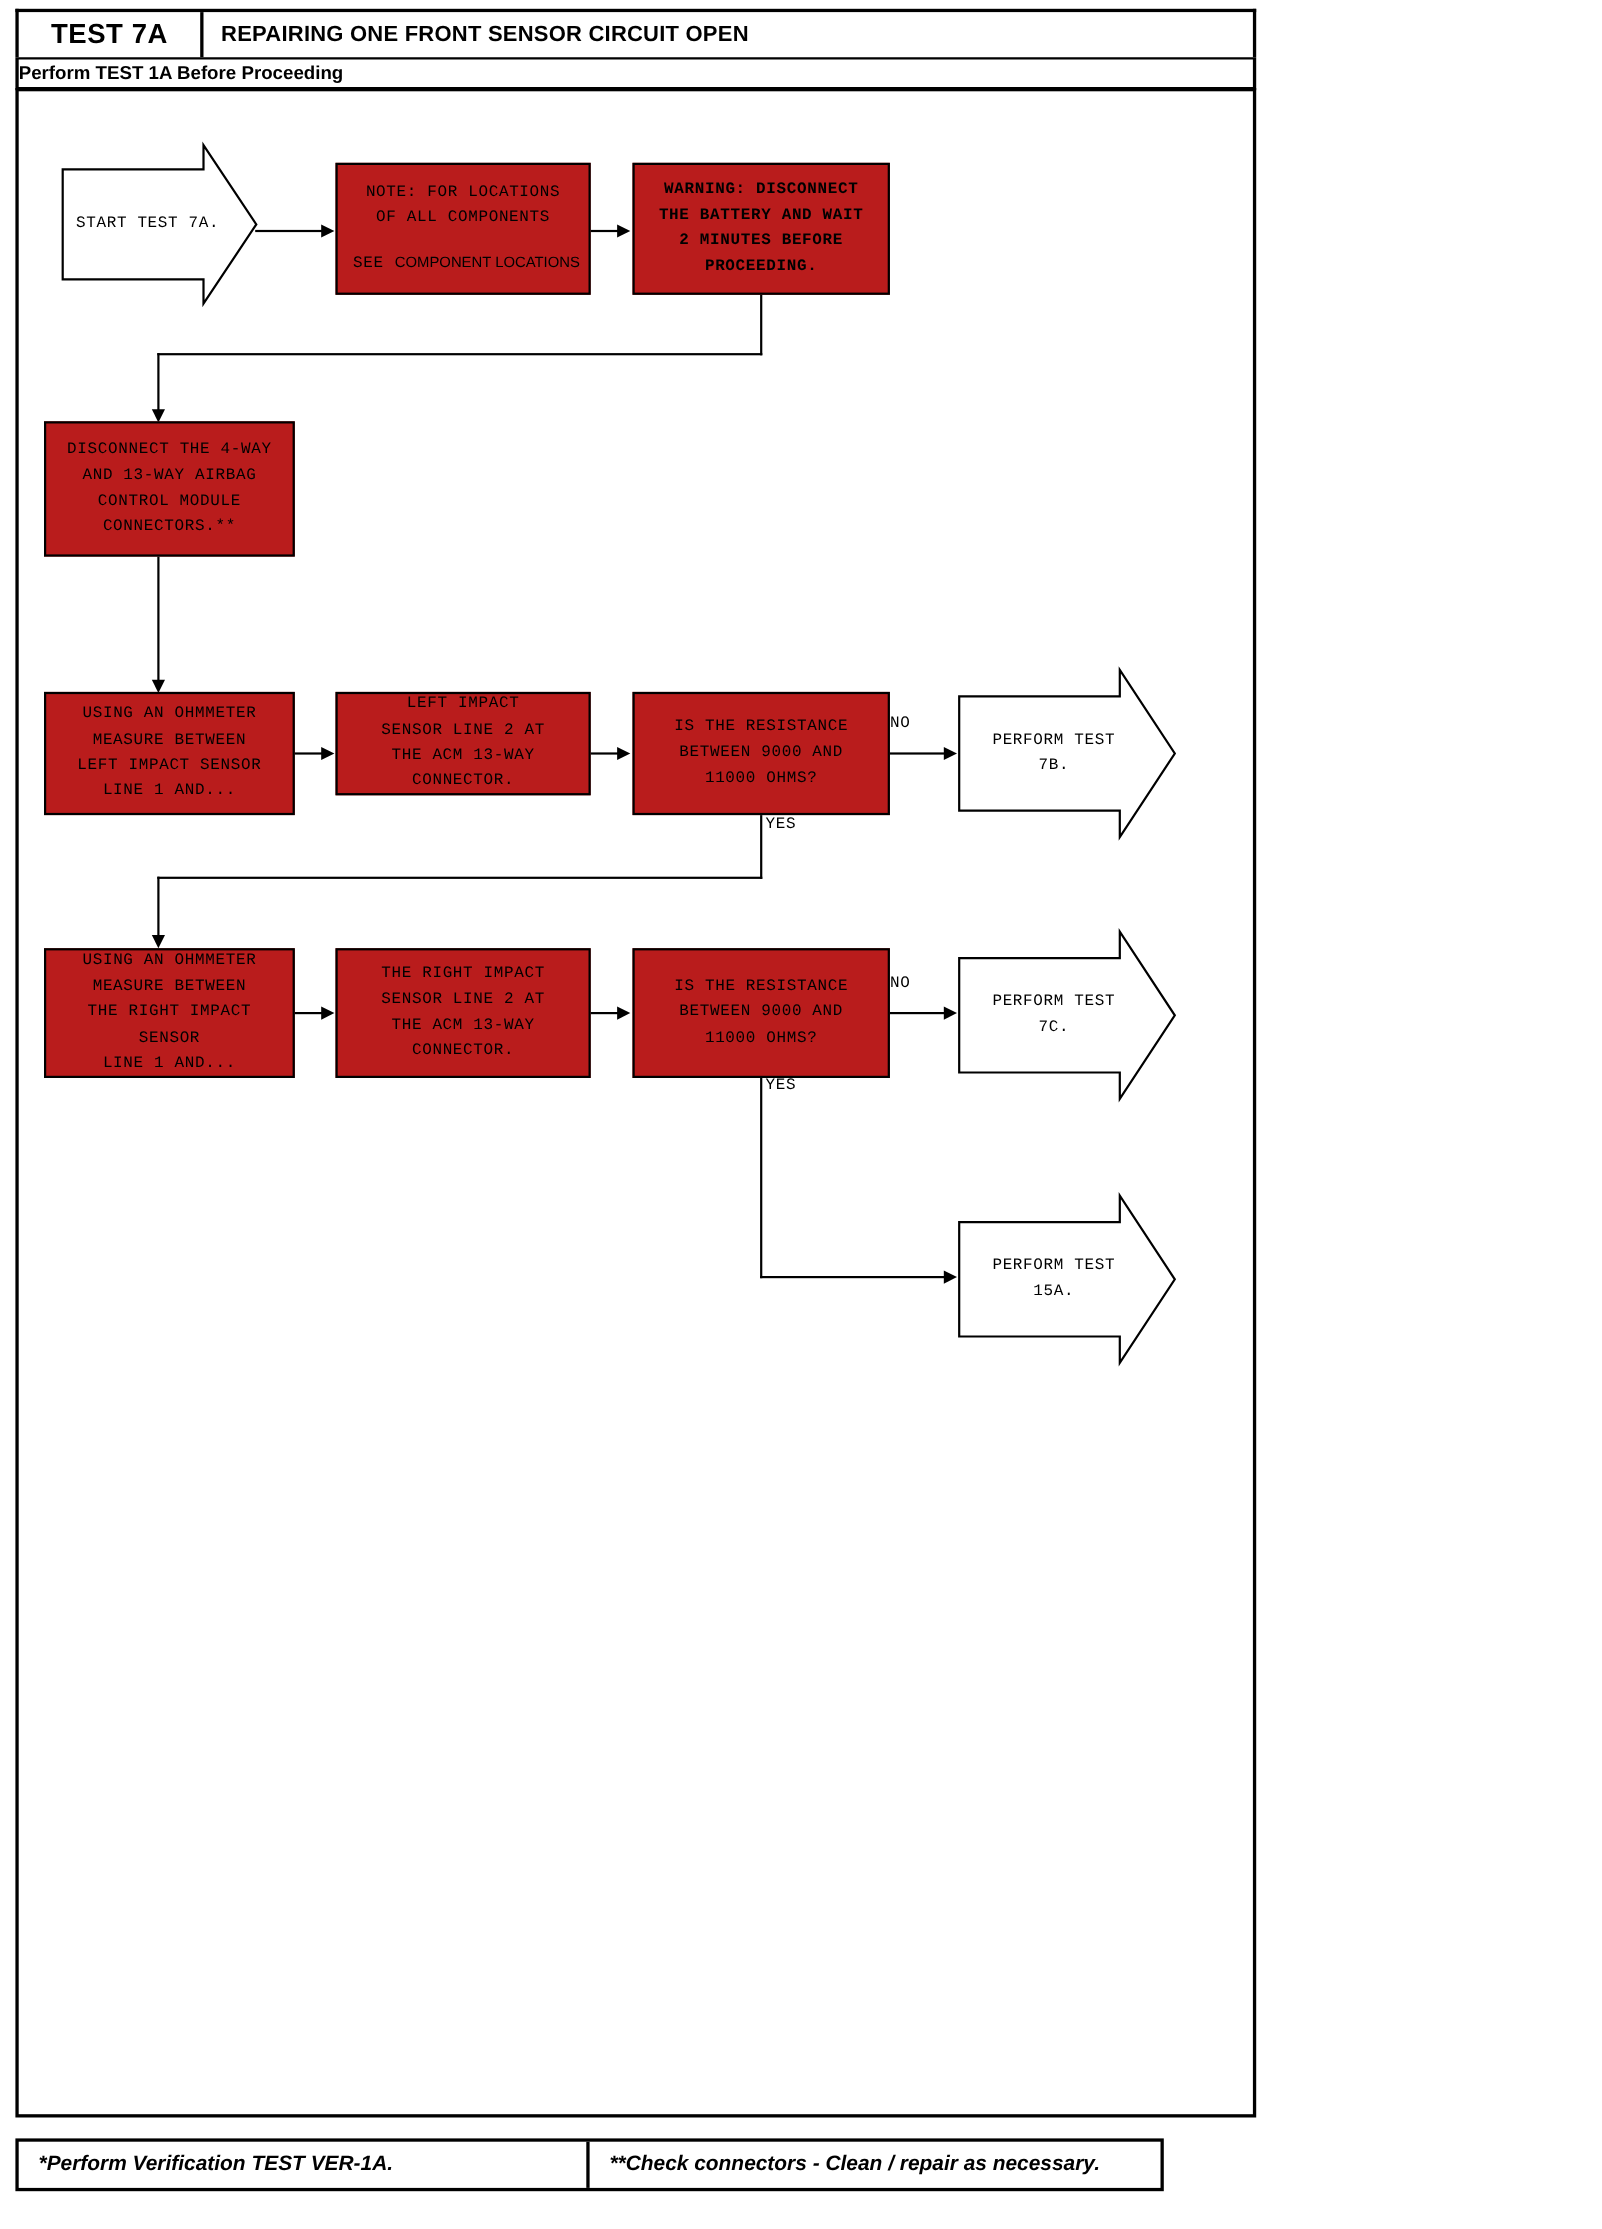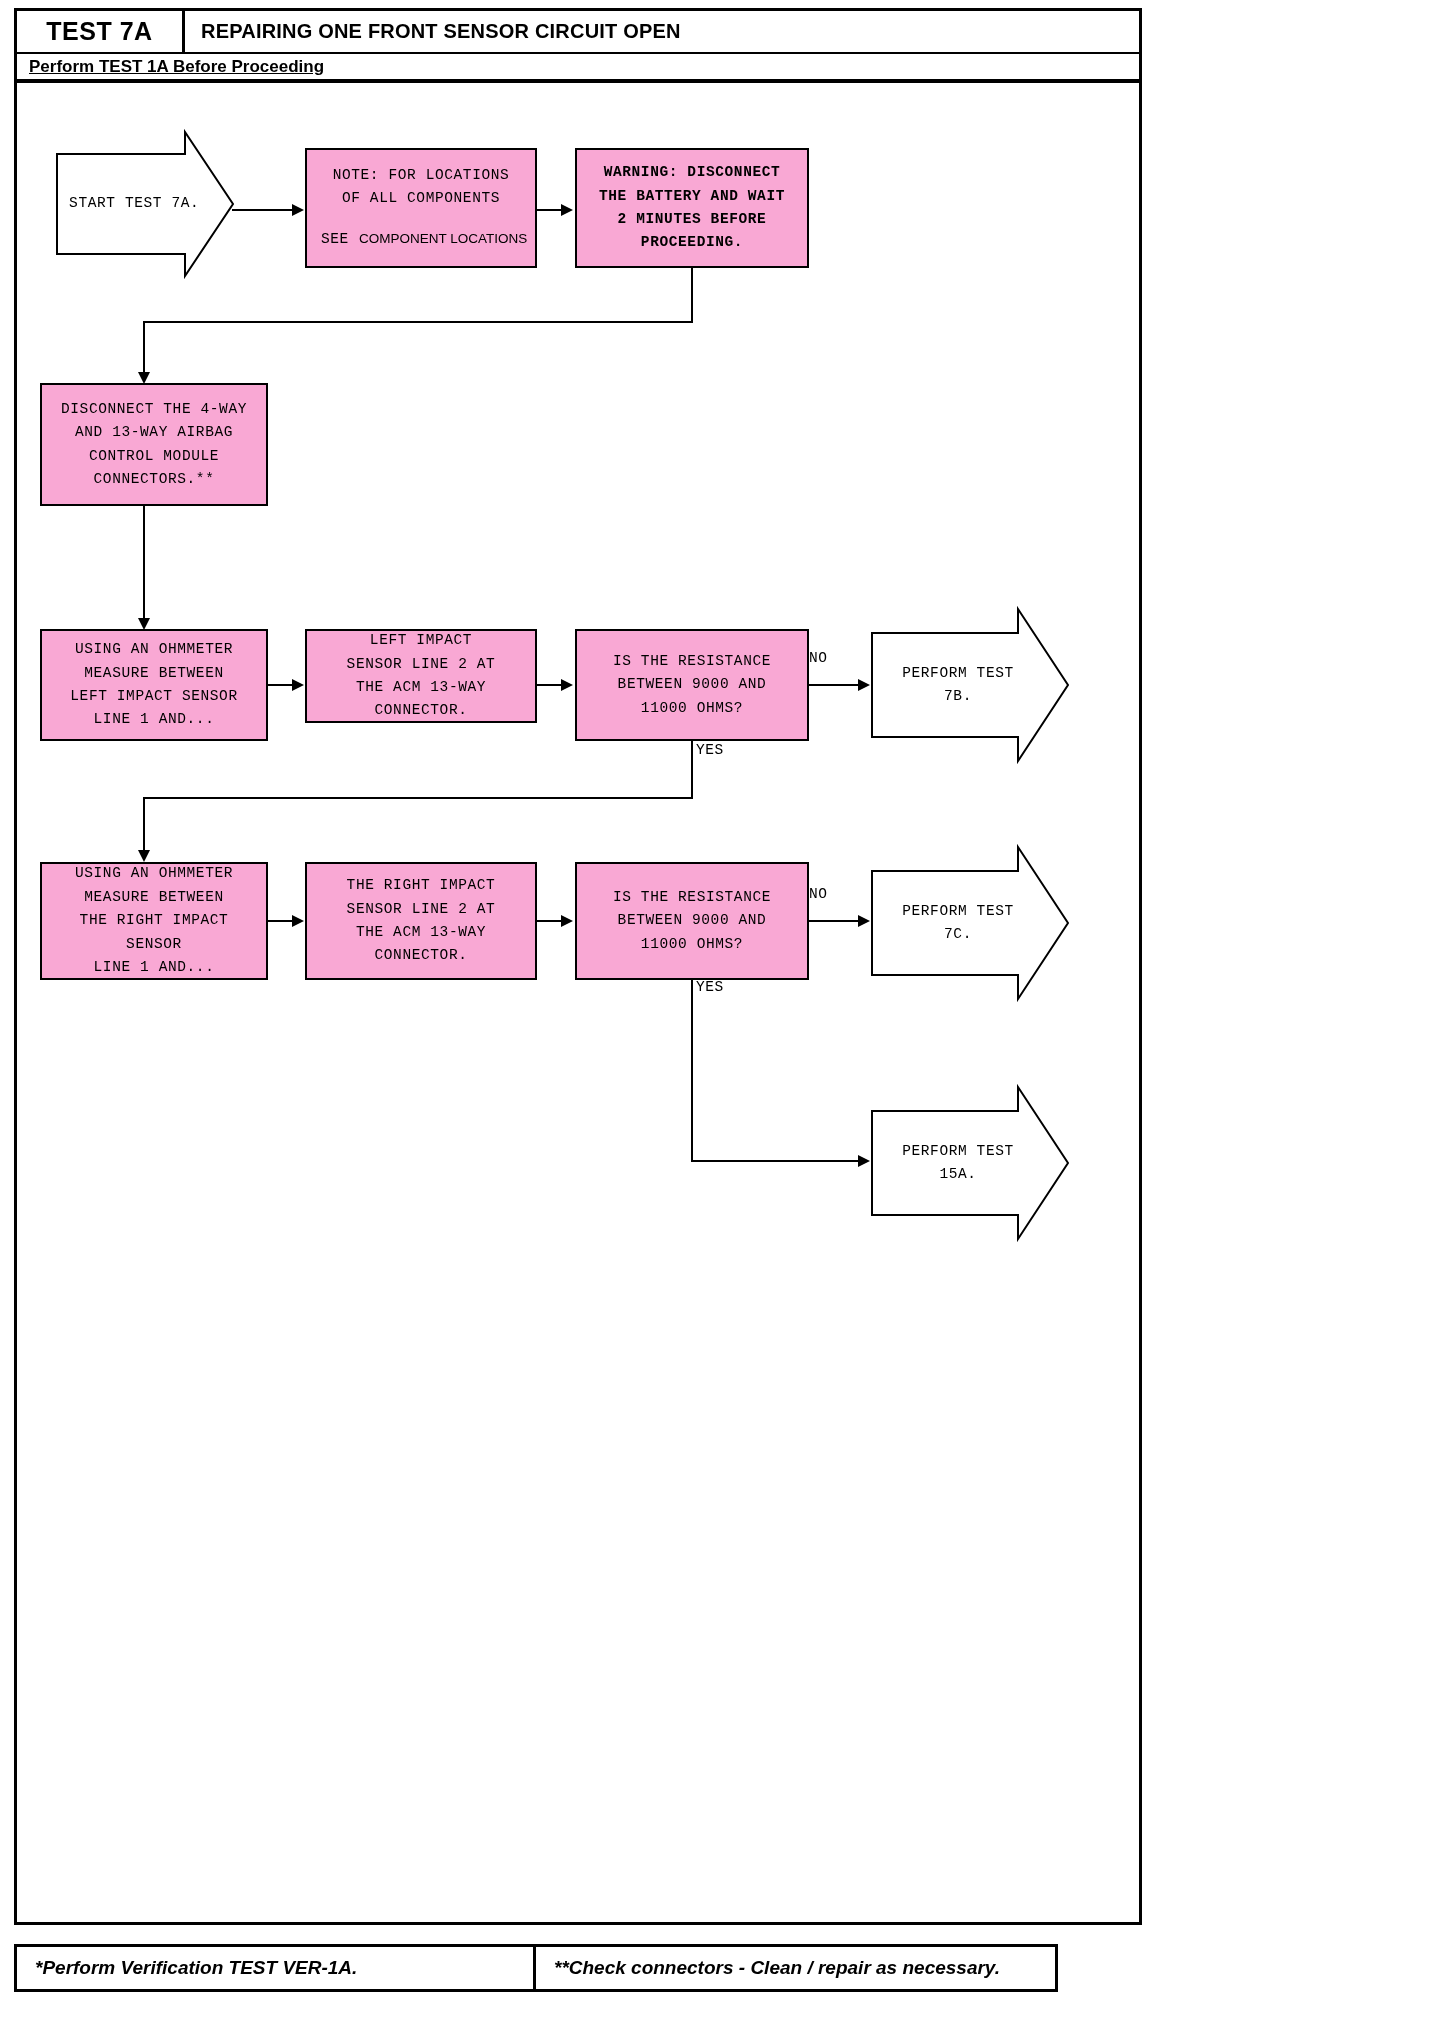--- a/index.html
+++ b/index.html
@@ -61,22 +61,21 @@
     letter-spacing: 0.2px;
   }
   .hdr-row2 {
     position: relative;
     height: 30px;
     border: 3px solid #000;
     border-top: 2px solid #000;
     box-sizing: border-box;
     display: flex;
     align-items: center;
-    padding-left: 12px;
-    text-decoration: underline;
+    padding-left: 0;
   }
   .hdr-row2 span {
     font-size: 17px;
     font-weight: bold;
   }
 
   
   .body-frame {
     position: absolute;
     left: 14px;
@@ -116,21 +115,21 @@
     box-sizing: border-box;
     padding-left: 18px;
     text-align: center;
   }
 
   
   .box {
     position: absolute;
     border: 2px solid #000;
     box-sizing: border-box;
-    background: #f9a8d4;
+    background: #b91c1c;
     display: flex;
     align-items: center;
     justify-content: center;
     text-align: center;
   }
   .box .txt {
     font-family: "Liberation Mono", monospace;
     font-size: 14.5px;
     line-height: 1.62;
     letter-spacing: 0.6px;

